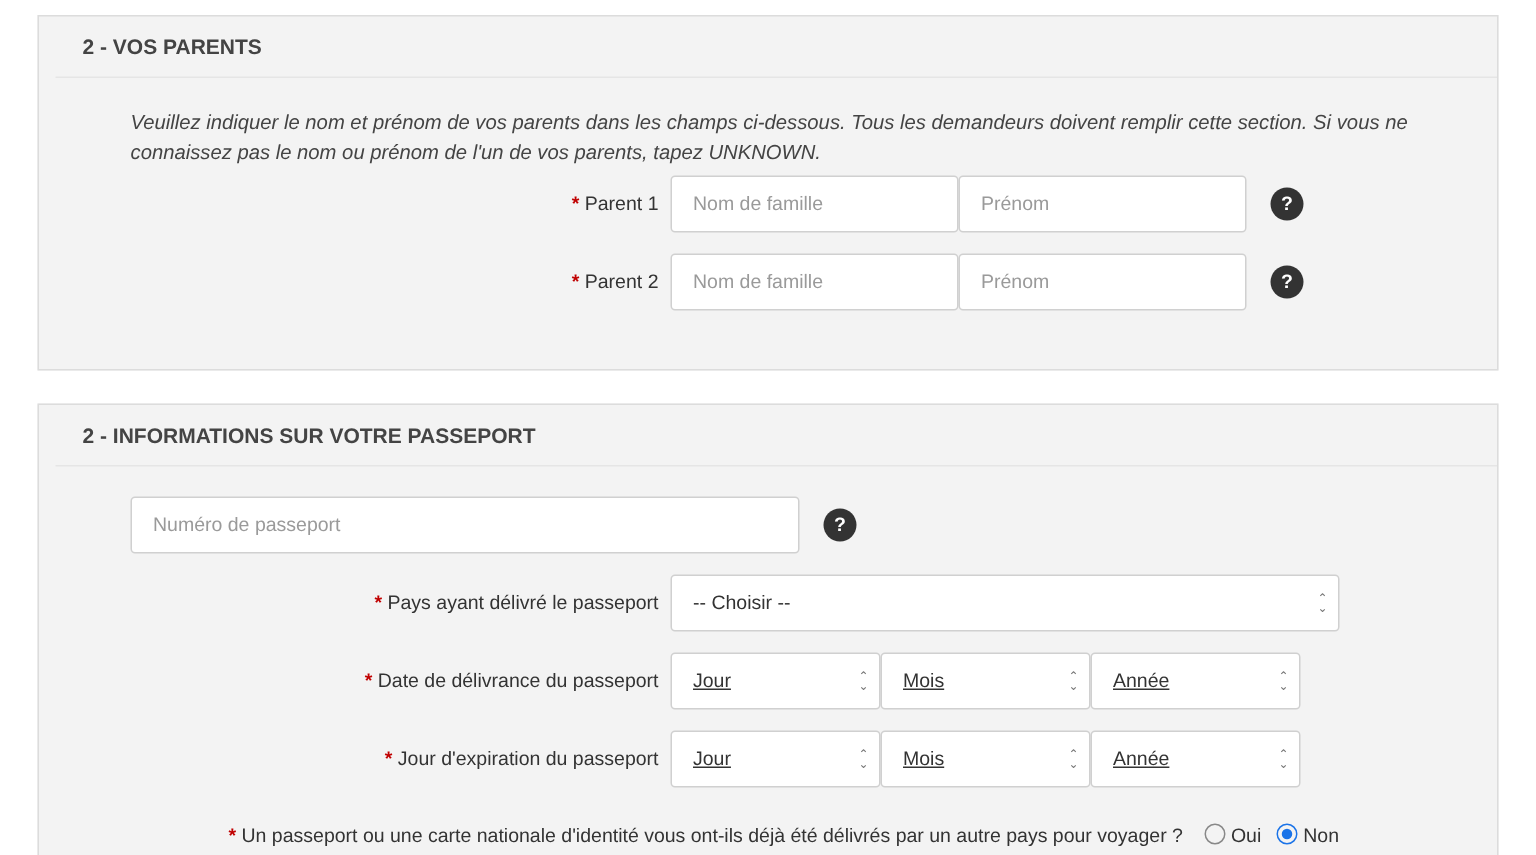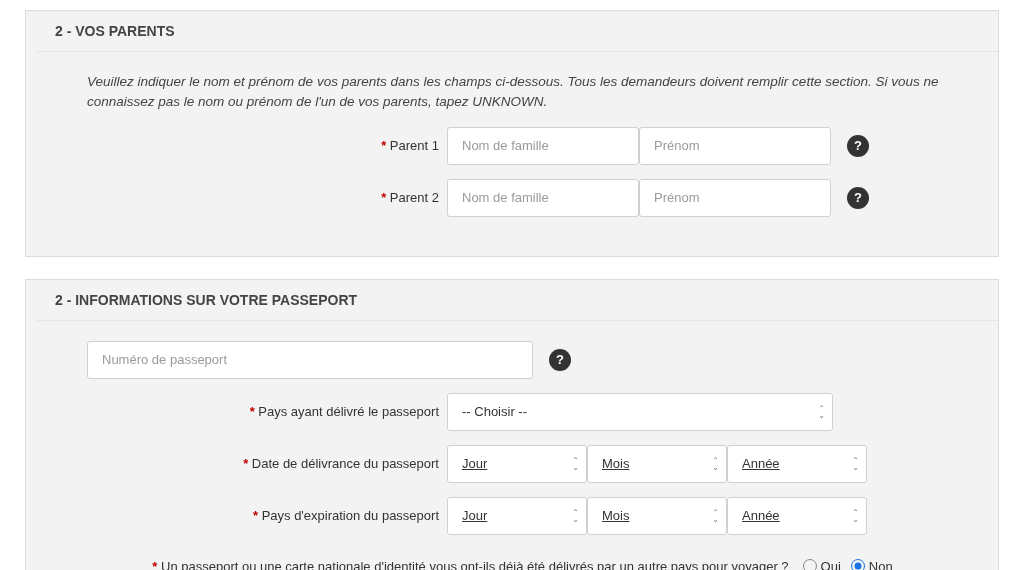--- a/index.html
+++ b/index.html
@@ -28,21 +28,21 @@
       border-bottom: 1px solid #e5e5e5;
     }
     .section-body {
       padding: 20px 40px 25px 50px;
     }
     .intro-text {
       font-style: italic;
       color: #444;
       font-size: 13.5px;
       line-height: 1.5;
-      margin-bottom: 14px;
+      margin-bottom: 4px;
     }
     .form-row {
       display: flex;
       align-items: center;
       margin-bottom: 14px;
     }
     .label-col {
       width: 360px;
       text-align: right;
       font-size: 13px;
@@ -93,21 +93,21 @@
       position: absolute;
       right: 8px;
       top: 50%;
       transform: translateY(-50%);
       font-size: 8px;
       line-height: 7px;
       color: #777;
       pointer-events: none;
     }
     select.full {
-      width: 386px;
+      width: 446px;
     }
     select.small {
       width: 140px;
       text-decoration: underline;
     }
     .help-ico {
       width: 22px;
       height: 22px;
       border-radius: 50%;
       background: #333;
@@ -222,21 +222,21 @@
         <span>Date de délivrance du passeport</span>
       </div>
       <div class="select-wrap"><select class="small"><option>Jour</option></select></div>
       <div class="select-wrap"><select class="small"><option>Mois</option></select></div>
       <div class="select-wrap"><select class="small"><option>Année</option></select></div>
     </div>
 
     <div class="form-row">
       <div class="label-col">
         <span class="req">*</span>
-        <span>Pays d'expiration du passeport</span>
+        <span>Jour d'expiration du passeport</span>
       </div>
       <div class="select-wrap"><select class="small"><option>Jour</option></select></div>
       <div class="select-wrap"><select class="small"><option>Mois</option></select></div>
       <div class="select-wrap"><select class="small"><option>Année</option></select></div>
     </div>
 
     <div class="question-row">
       <div class="question-txt">
         <span class="req">*</span>
         <span>Un passeport ou une carte nationale d'identité vous ont-ils déjà été délivrés par un autre pays pour voyager ?</span>

